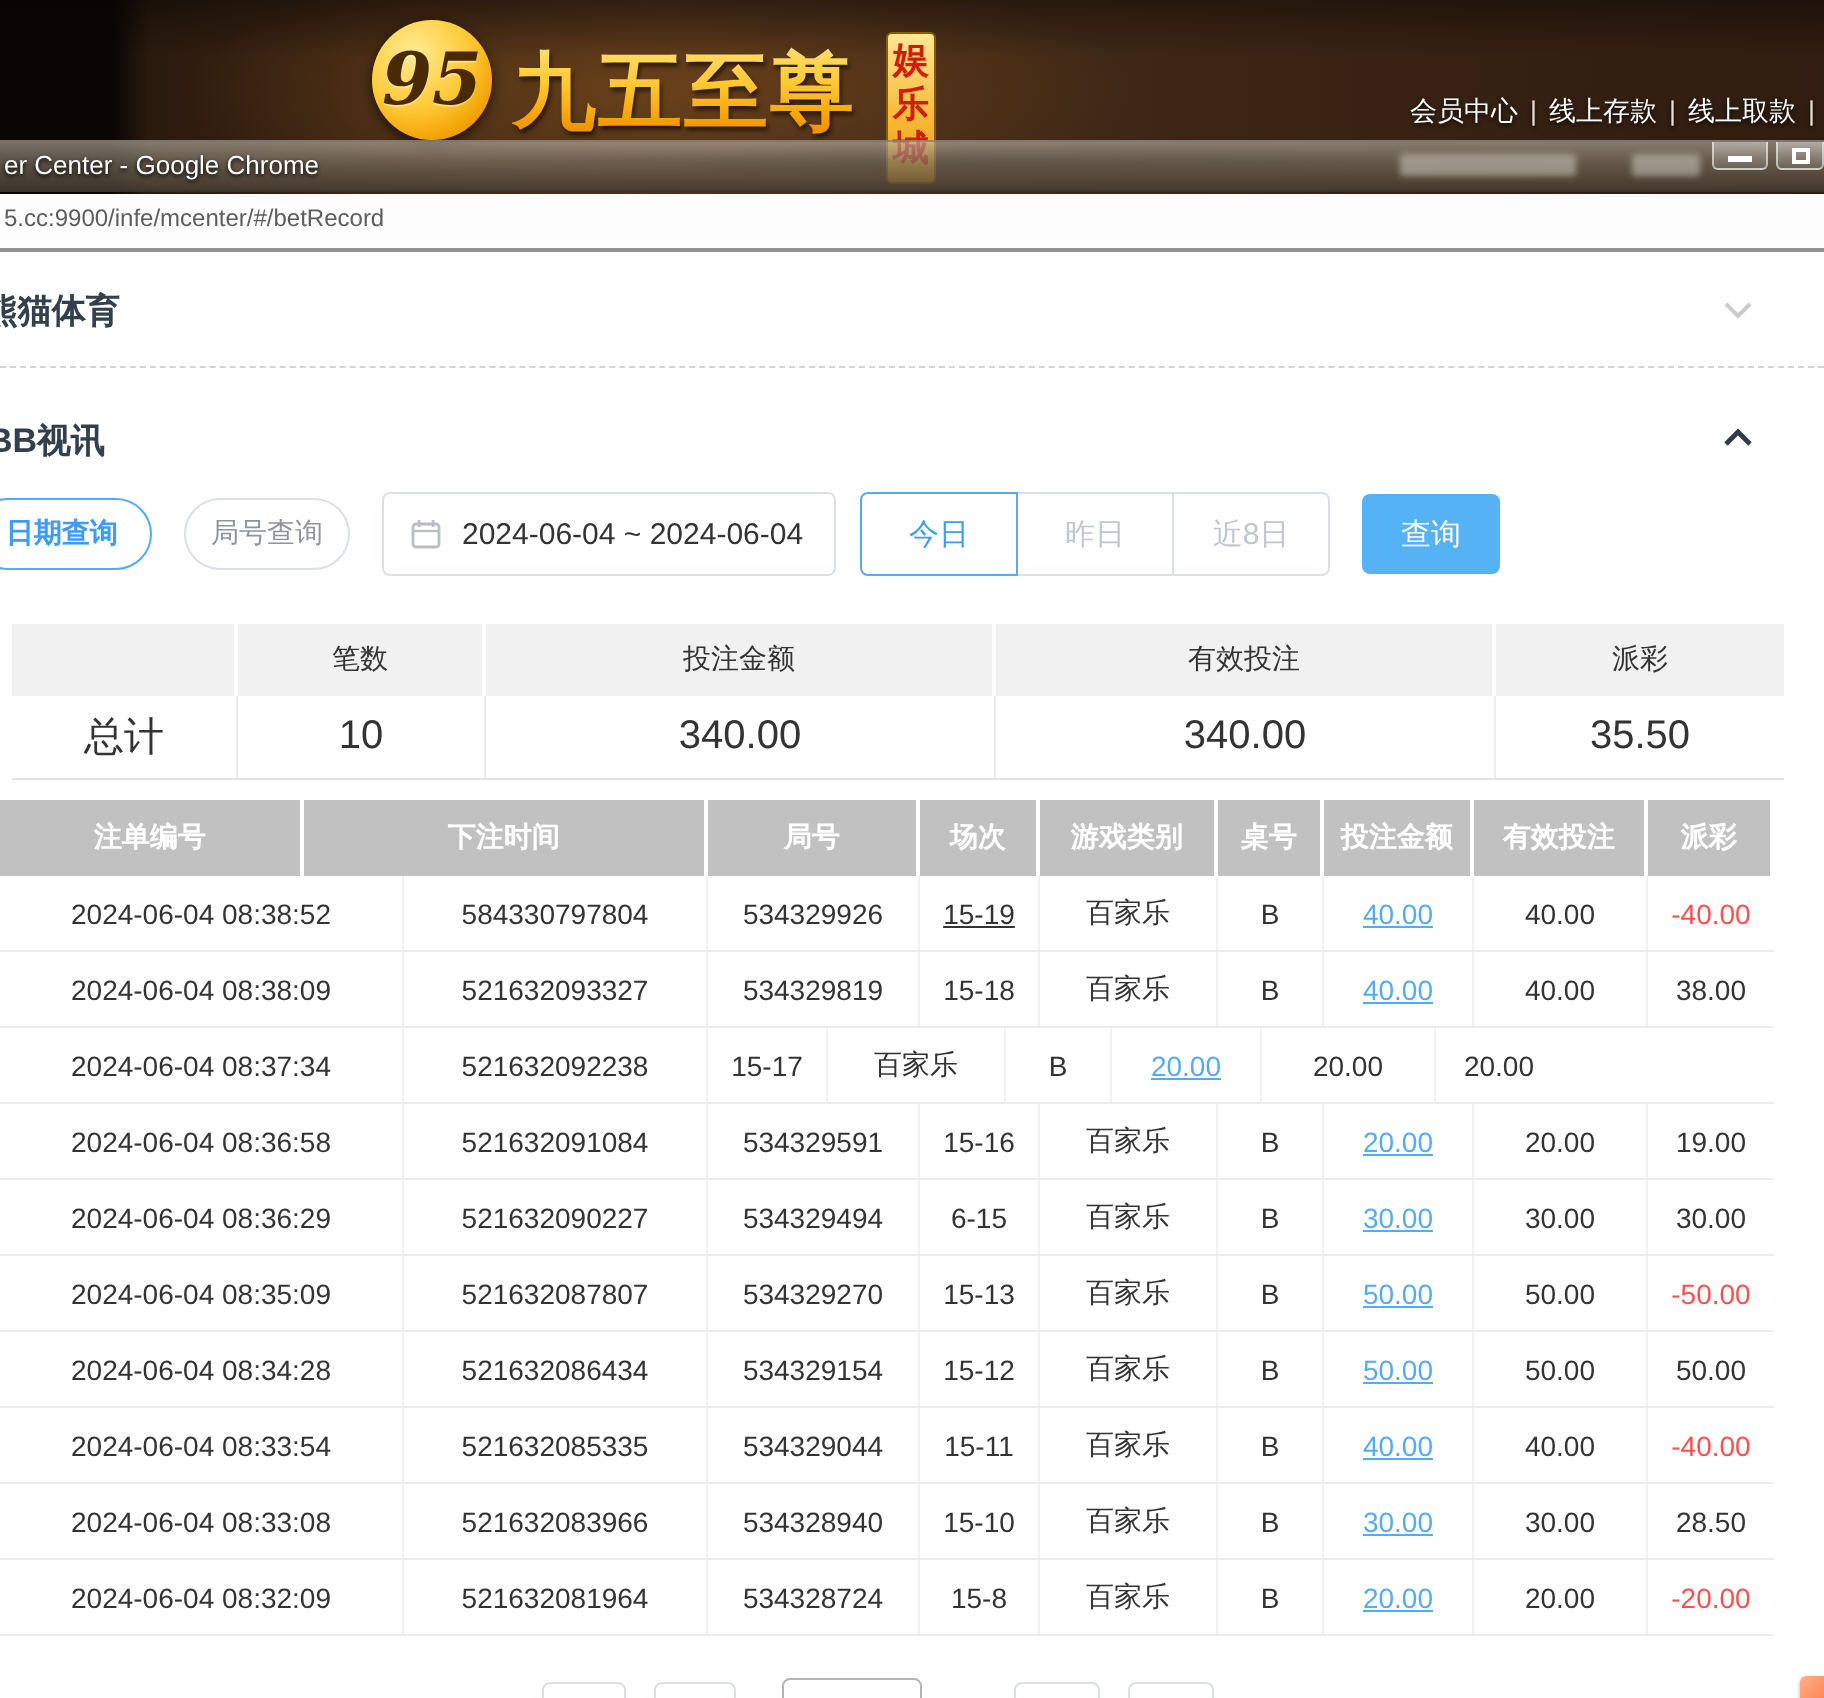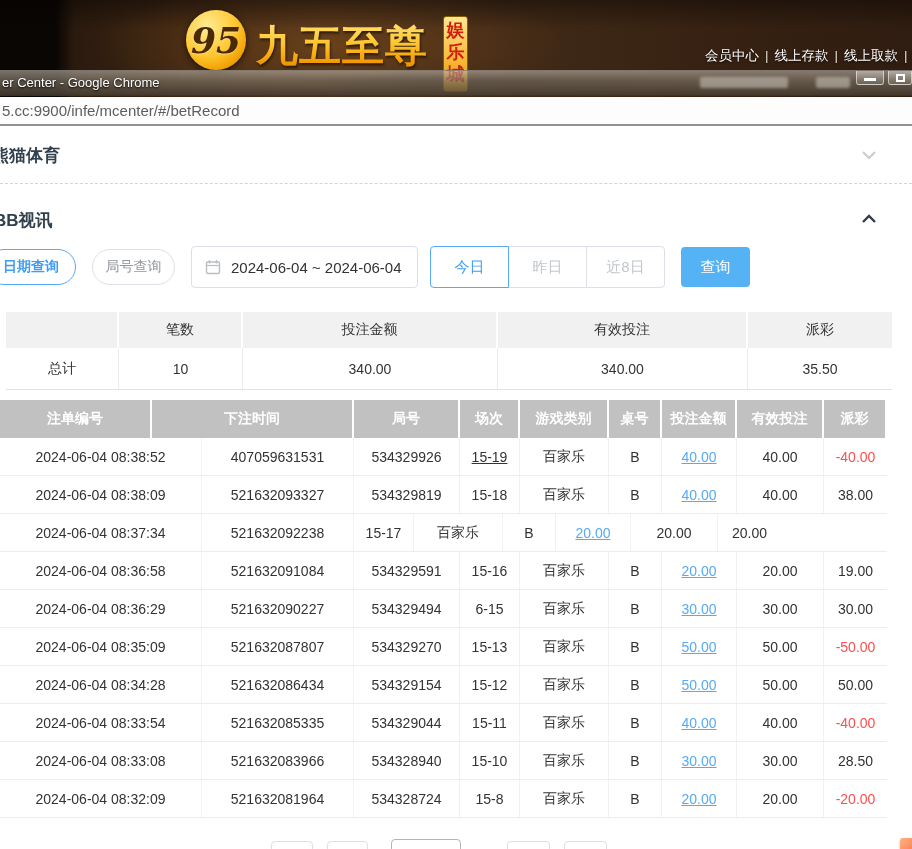--- a/index.html
+++ b/index.html
@@ -46,21 +46,21 @@
     border-radius:0 0 3px 3px;
     background:linear-gradient(180deg, rgba(255,255,255,.38), rgba(130,120,104,.42));
     display:flex; align-items:center; justify-content:center; }
   #btn-minimize { left:856px; width:28px; }
   #btn-minimize i { display:block; width:12px; height:3px; background:#fff; margin-top:4px; }
   #btn-maximize { left:888px; width:24px; }
   #btn-maximize i { display:block; width:9px; height:8px; border:2px solid #fff; background:transparent; }
 
   #addressbar { left:0; top:97px; width:912px; height:29px; background:#fdfdfd;
     border-bottom:2px solid #929292; }
-  #url-text { left:2px; top:102px; font-size:15px; color:#5d5d5d; white-space:nowrap; }
+  #url-text { left:2px; top:102px; font-size:12px; color:#5d5d5d; white-space:nowrap; }
 
   
   #page { left:0; top:126px; width:912px; height:723px; background:#fff; }
   .section-title { font-size:17px; font-weight:bold; color:#32404e; white-space:nowrap; }
   #section-sports-title { left:-8px; top:144px; }
   #section-video-title  { left:-6px; top:209px; }
   .chev { left:860px; width:18px; height:18px; }
   #chev-down { top:146px; } #chev-up { top:210px; }
   #divider-dashed { left:0; top:183px; width:912px; border-top:1px dashed #d4d4d4; }
 
@@ -83,21 +83,21 @@
     background:#55b3f5; color:#fff; font-size:15px; border:none;
     display:flex; align-items:center; justify-content:center; }
 
   
   #summary { left:6px; top:312px; width:886px; }
   .sum-hrow { display:flex; height:36px; }
   .sum-hcell { background:#f1f1f1; color:#333; font-size:14px; margin-right:2px;
     display:flex; align-items:center; justify-content:center; }
   .sum-hcell:last-child { margin-right:0; }
   .sum-brow { display:flex; height:42px; border-bottom:1px solid #e3e3e3; }
-  .sum-bcell { border-right:1px solid #ececec; color:#333; font-size:14px;
+  .sum-bcell { border-right:1px solid #ececec; color:#333; font-size:20px;
     display:flex; align-items:center; justify-content:center; }
   .sum-bcell:last-child { border-right:none; }
   .w0{width:113px;} .w1{width:124px;} .w2{width:255px;} .w3{width:250px;} .w4{width:144px;}
   .sum-hcell.w0{width:111px;} .sum-hcell.w1{width:122px;} .sum-hcell.w2{width:253px;} .sum-hcell.w3{width:248px;}
 
   
   #bet-table { left:0; top:400px; width:887px; }
   #bet-head { display:flex; height:38px; }
   .bt-hcell { background:#c1c1c1; color:#fff; font-size:14px; font-weight:bold; margin-right:2px;
     display:flex; align-items:center; justify-content:center; }
@@ -209,21 +209,21 @@
       <div class="bt-hcell" style="width: 58px;">场次</div>
       <div class="bt-hcell" style="width: 87px;">游戏类别</div>
       <div class="bt-hcell" style="width: 51px;">桌号</div>
       <div class="bt-hcell" style="width: 73px;">投注金额</div>
       <div class="bt-hcell" style="width: 85px;">有效投注</div>
       <div class="bt-hcell" style="width: 61px;">派彩</div>
     </div>
   <div id="bet-body">
       <div class="bt-row">
         <div class="bt-cell" style="width: 202px;">2024-06-04 08:38:52</div>
-        <div class="bt-cell" style="width: 152px;">407059631531</div>
+        <div class="bt-cell" style="width: 152px;">584330797804</div>
         <div class="bt-cell" style="width: 106px;">534329926</div>
         <div class="bt-cell" style="width: 60px; text-decoration: underline;">15-19</div>
         <div class="bt-cell" style="width: 89px;">百家乐</div>
         <div class="bt-cell" style="width: 53px;">B</div>
         <div class="bt-cell amt-link" style="width: 75px;">40.00</div>
         <div class="bt-cell" style="width: 87px;">40.00</div>
         <div class="bt-cell neg" style="width: 63px;">-40.00</div>
       </div>
       <div class="bt-row">
         <div class="bt-cell" style="width: 202px;">2024-06-04 08:38:09</div>

